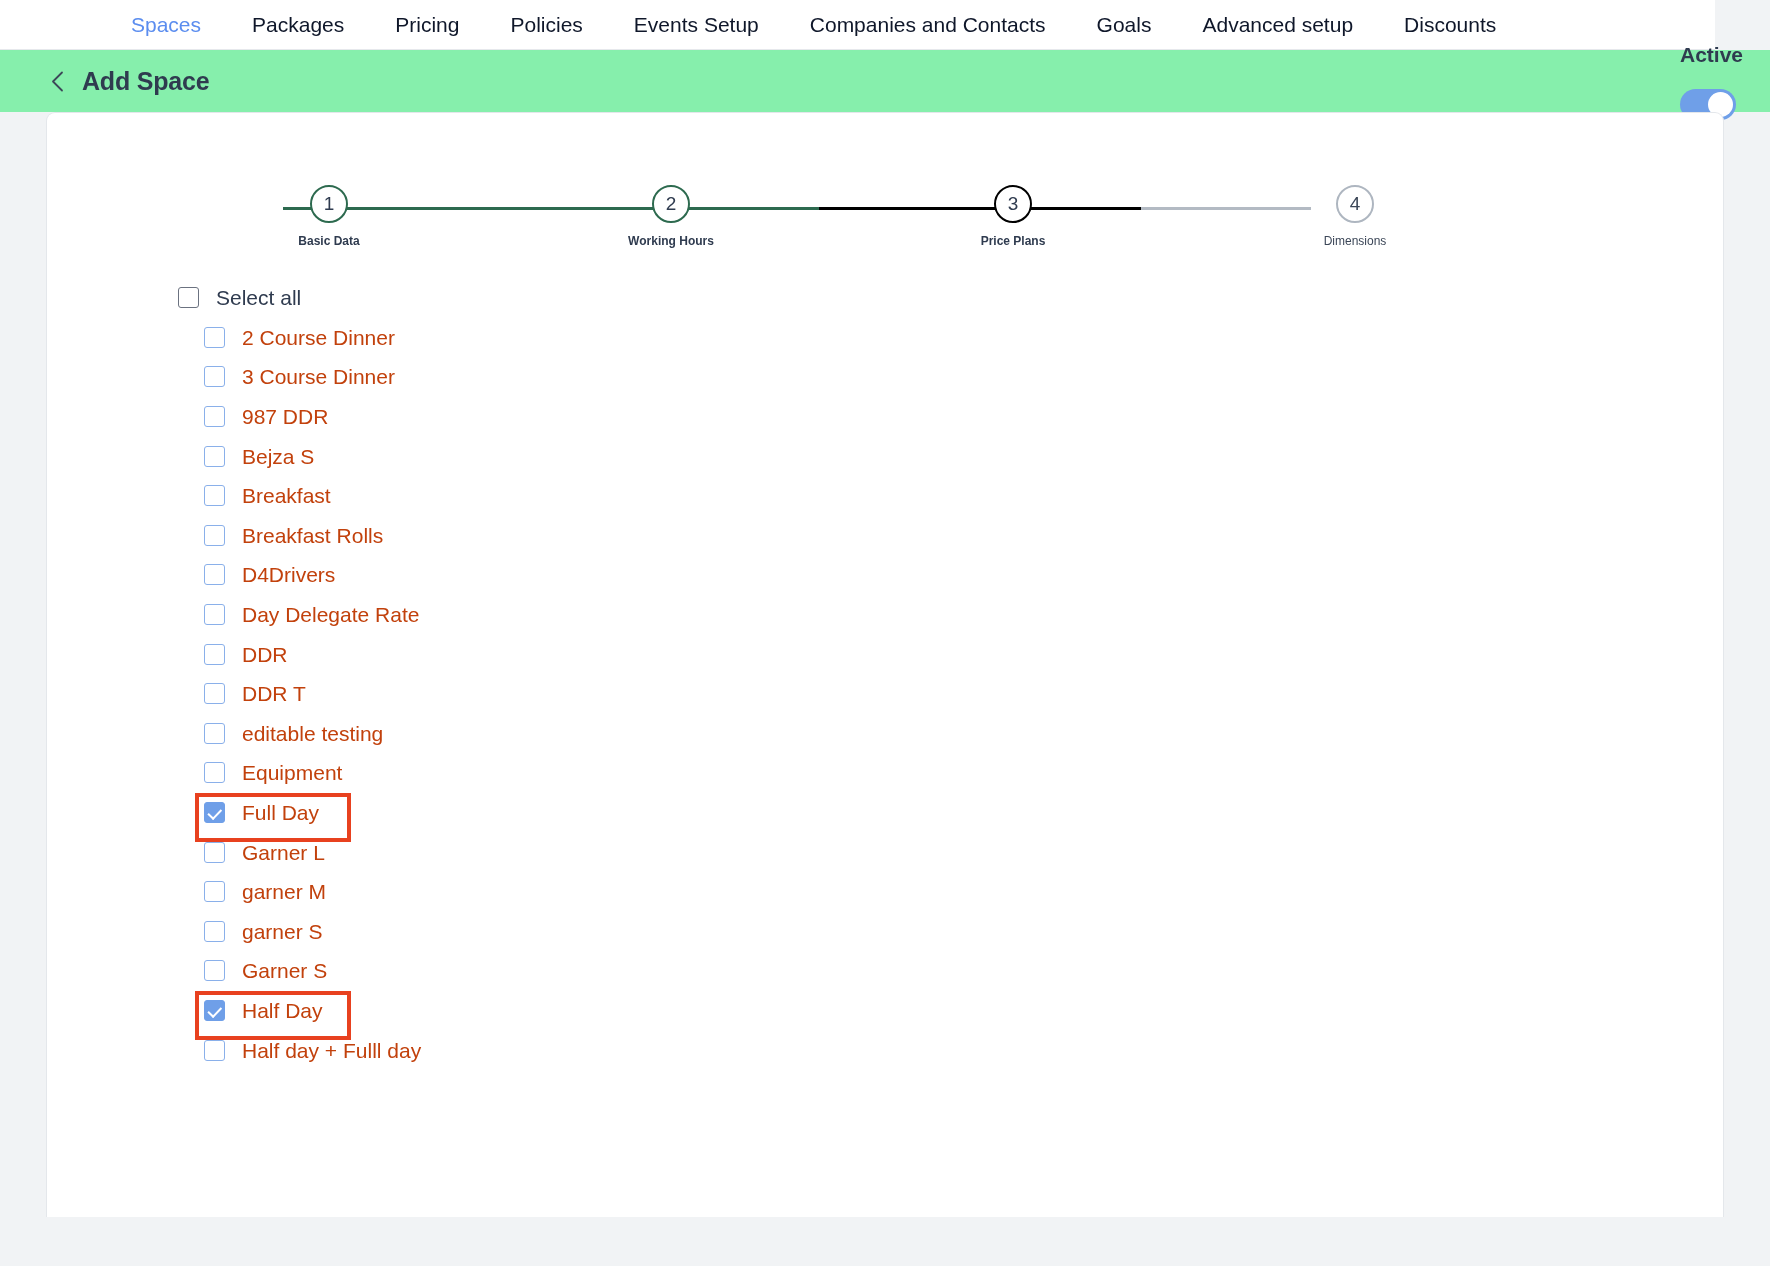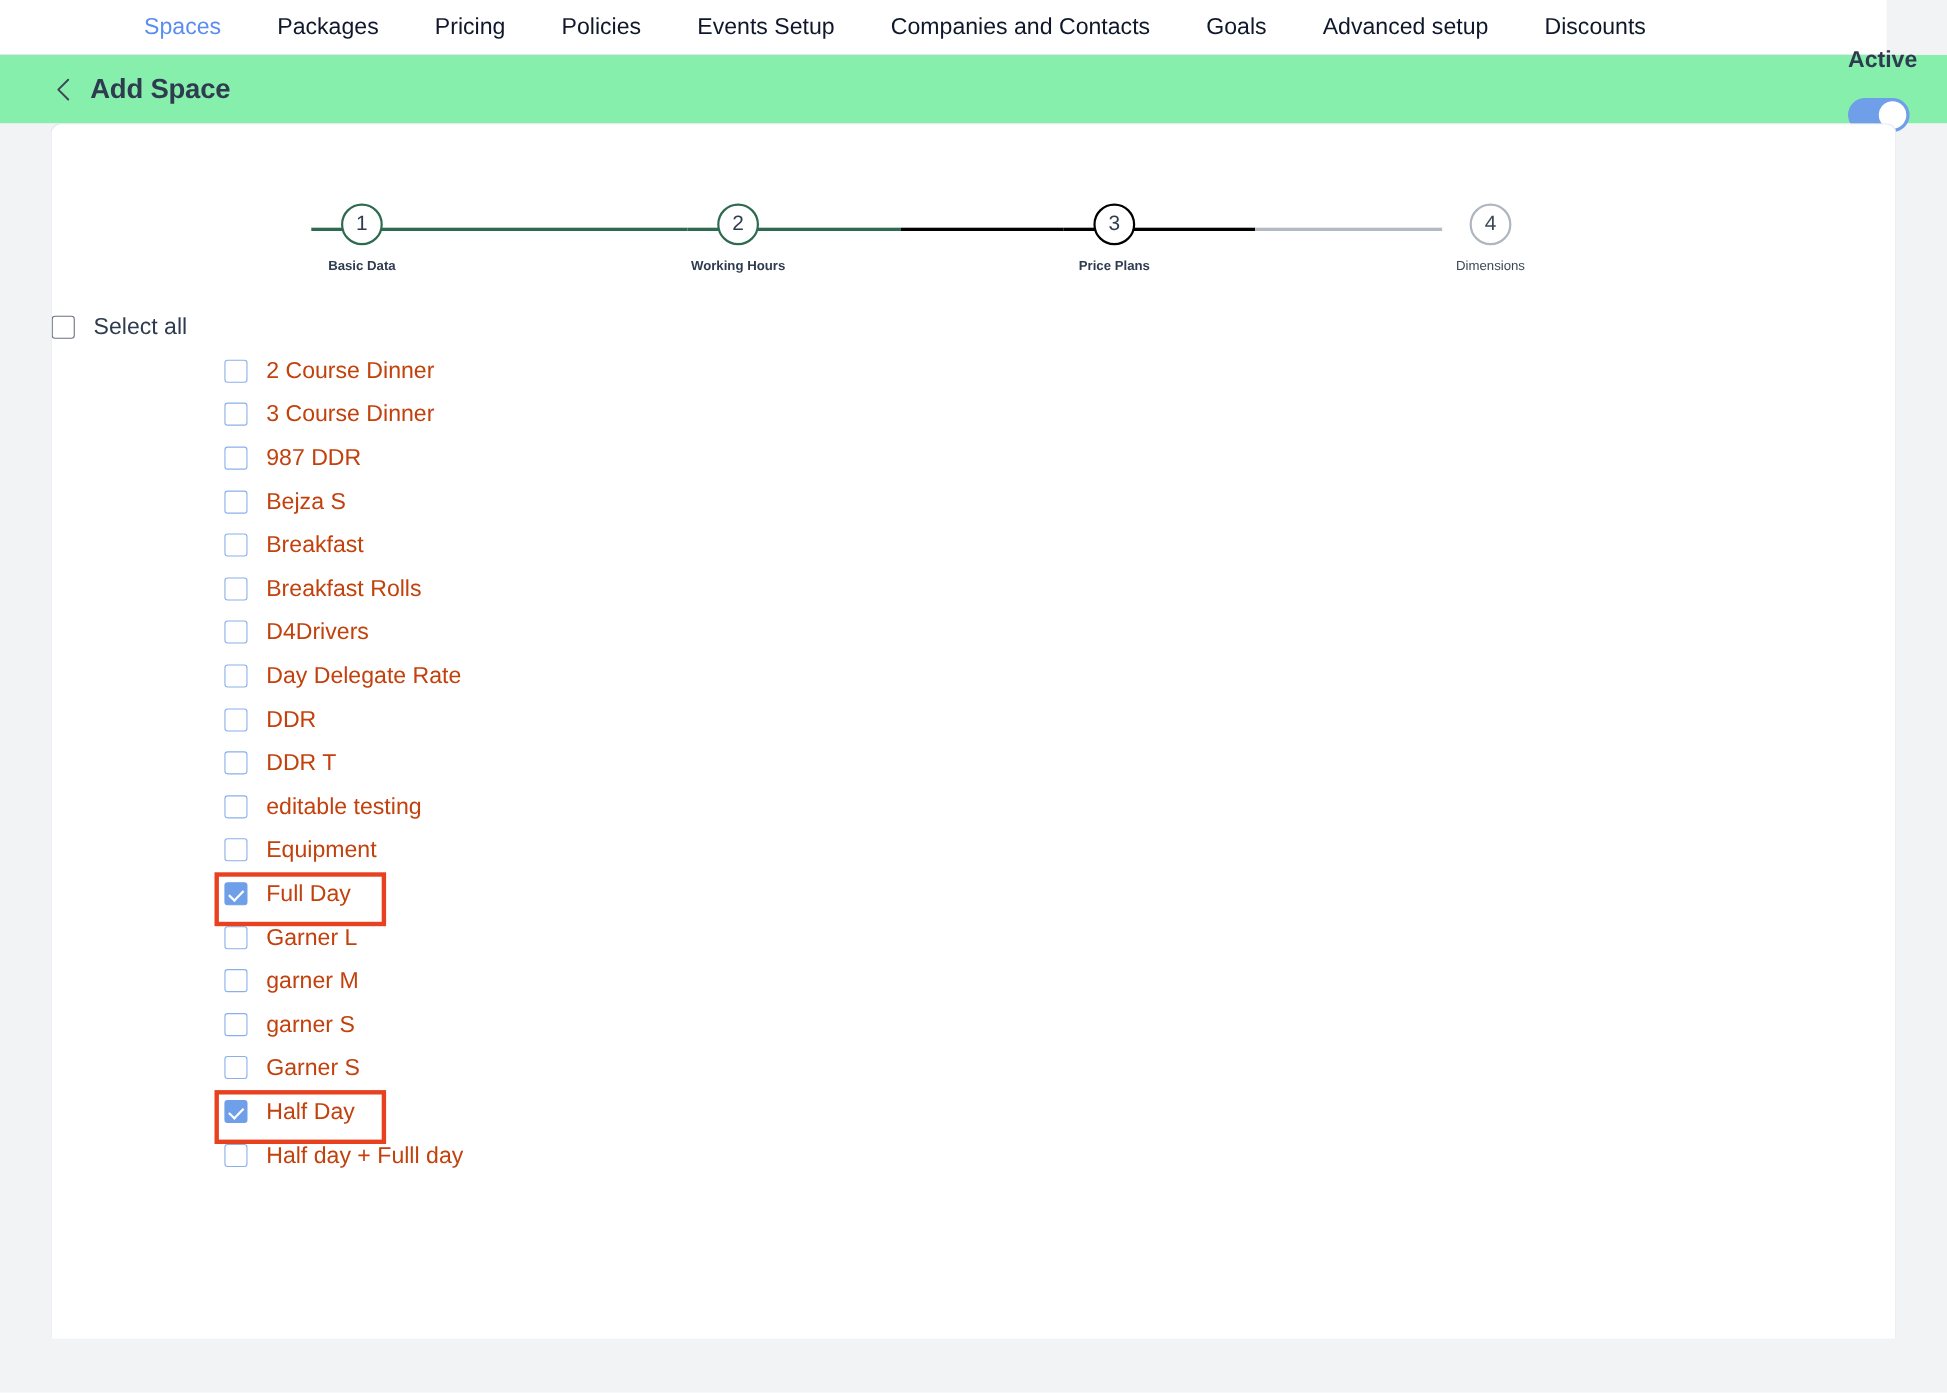--- a/index.html
+++ b/index.html
@@ -162,21 +162,21 @@
   
   .list-wrap { padding: 19px 0 0 0; }
 
   .row {
     display: flex;
     align-items: center;
     height: 39.6px;
     position: relative;
     cursor: pointer;
   }
-  .row.select-all { }
+  .row.select-all { padding-left: 131px; }
   .row.item { padding-left: 157px; }
 
   .cb {
     width: 21px;
     height: 21px;
     border-radius: 3px;
     flex: none;
     background: #ffffff;
     position: relative;
   }

